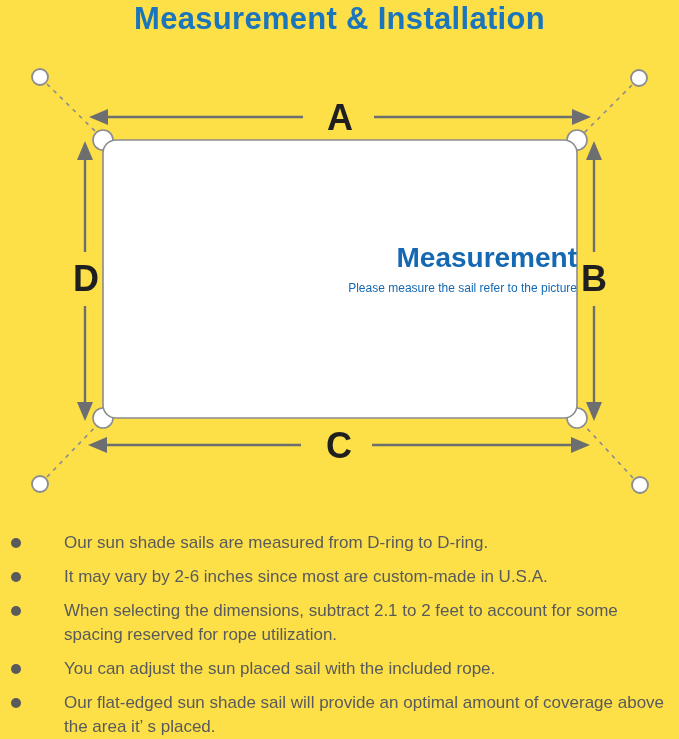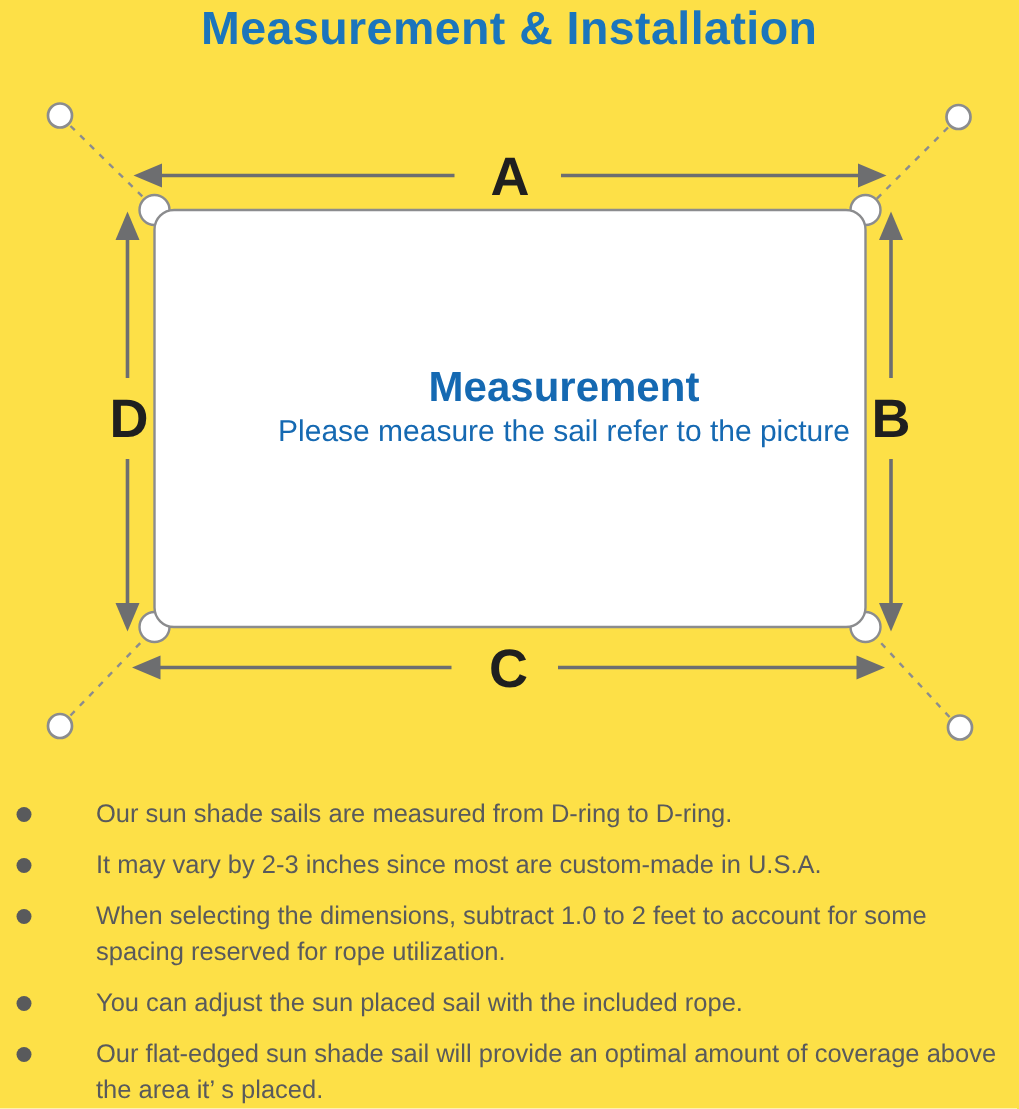--- a/index.html
+++ b/index.html
@@ -8,24 +8,24 @@
     font-family:"Liberation Sans", sans-serif; overflow:hidden;
   }
   .title {
     position:absolute; top:1px; left:0; width:100%;
     text-align:center; font-size:31px; font-weight:700;
     color:#1b75bc; letter-spacing:0.3px;
   }
   svg.diagram { position:absolute; top:0; left:0; display:block; }
   .measure-block {
     position:absolute; left:103px; top:243px; width:474px;
-    text-align:center; color:#1569b2;margin-left:36px;
+    text-align:right; color:#1569b2;
   }
   .measure-heading { font-size:28px; font-weight:700; line-height:30px; }
-  .measure-sub { font-size:20px; margin-top:6px; line-height:18px; }
+  .measure-sub { font-size:12px; margin-top:6px; line-height:18px; }
   .bullets {
     position:absolute; top:531px; left:10px; width:662px;
     list-style:none; margin:0; padding:0;
   }
   .bullets li {
     display:flex; align-items:flex-start;
     margin:0 0 10px 0; color:#595a5c; font-size:17px; line-height:24px;gap:32px;
   }
   .dot {
     flex:0 0 10px; width:10px; height:10px; border-radius:50%;
@@ -101,25 +101,25 @@
     <div class="measure-sub">Please measure the sail refer to the picture</div>
   </div>
 
   <ul class="bullets">
     <li>
       <span class="dot"></span>
       <span class="btext">Our sun shade sails are measured from D-ring to D-ring.</span>
     </li>
     <li>
       <span class="dot"></span>
-      <span class="btext">It may vary by 2-3 inches since most are custom-made in U.S.A.</span>
+      <span class="btext">It may vary by 2-6 inches since most are custom-made in U.S.A.</span>
     </li>
     <li>
       <span class="dot"></span>
-      <span class="btext">When selecting the dimensions, subtract 1.0 to 2 feet to account for some spacing reserved for rope utilization.</span>
+      <span class="btext">When selecting the dimensions, subtract 2.1 to 2 feet to account for some spacing reserved for rope utilization.</span>
     </li>
     <li>
       <span class="dot"></span>
       <span class="btext">You can adjust the sun placed sail with the included rope.</span>
     </li>
     <li>
       <span class="dot"></span>
       <span class="btext">Our flat-edged sun shade sail will provide an optimal amount of coverage above the area it’ s placed.</span>
     </li>
   </ul>

